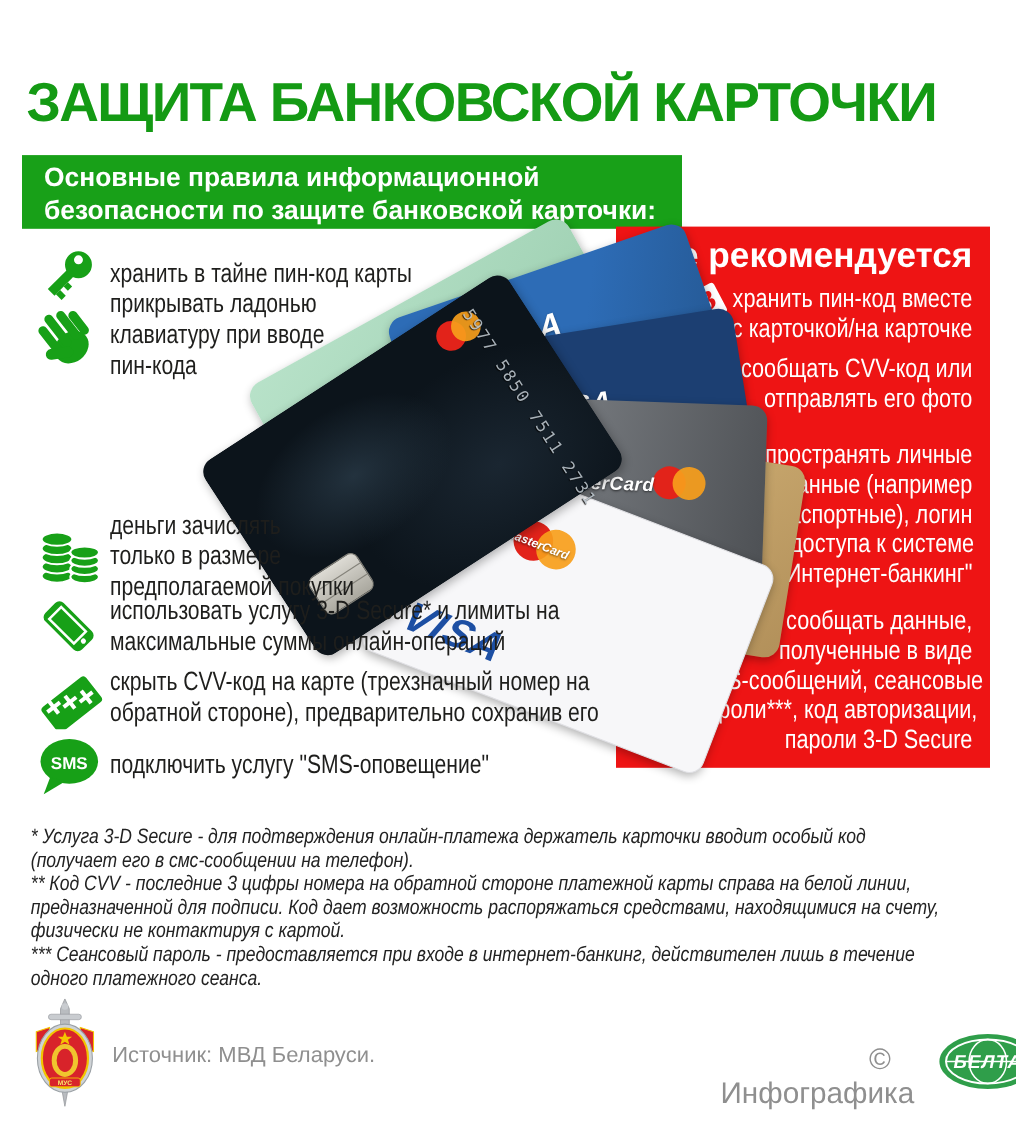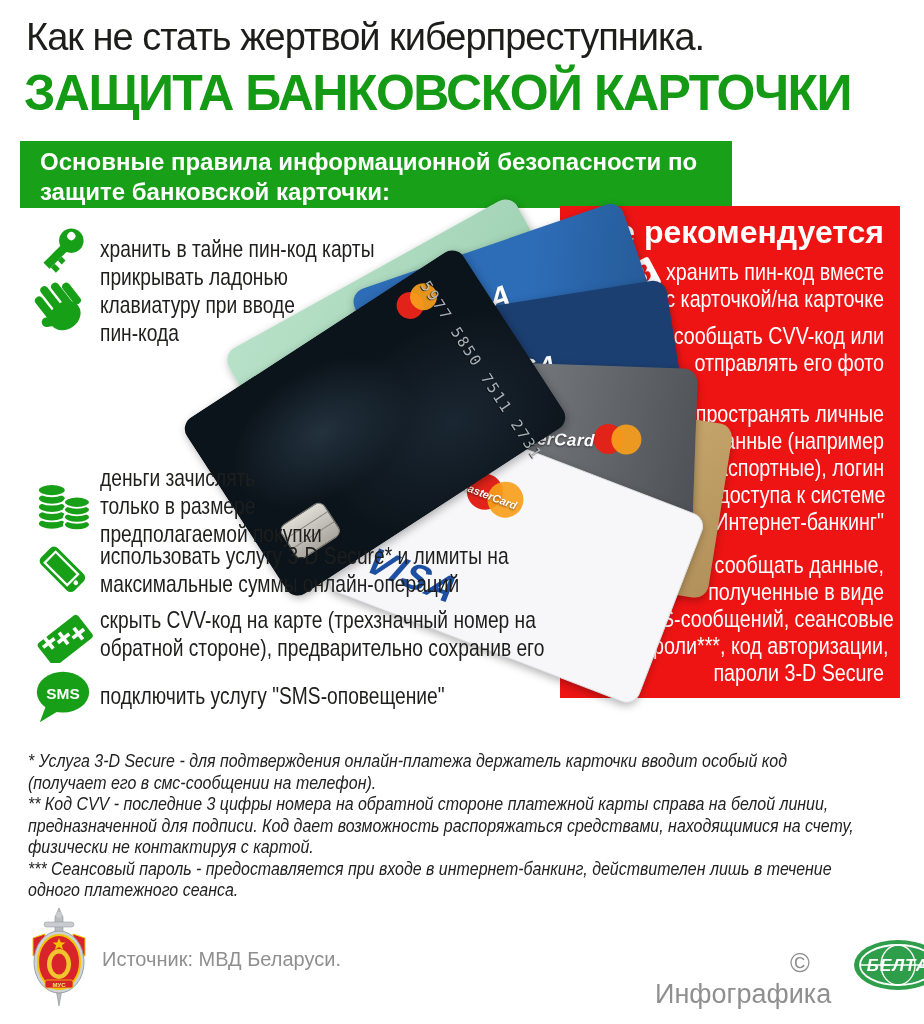--- a/index.html
+++ b/index.html
@@ -6,21 +6,21 @@
   html,body{margin:0;padding:0;background:#ffffff;}
   #poster{
     position:relative; width:924px; height:1024px; background:#fff; overflow:hidden;
     font-family:"Liberation Sans", sans-serif; color:#1e1e1c;
   }
   
   .title1{position:absolute; left:26px; top:16px; font-size:38px; font-weight:500;
           color:#1d1d1b; letter-spacing:-1px; white-space:nowrap;}
   .title2{position:absolute; left:24px; top:64px; font-size:50px; font-weight:700;
           color:#149a14; letter-spacing:-1.5px; white-space:nowrap;}
-  .banner{position:absolute; left:20px; top:141px; width:712px; height:67px;
+  .banner{position:absolute; left:20px; top:141px; width:600px; height:67px;
           background:#18a018; color:#fff; font-weight:700; font-size:24px; line-height:30px;
           padding:6px 0 0 20px; box-sizing:border-box;}
   
   .do-item{position:absolute; left:26px; display:flex; align-items:center; z-index:6;}
   .do-item .ic{flex:0 0 74px; display:flex; align-items:center; justify-content:center;}
   .do-item .txt{font-size:24px; line-height:28px; font-weight:500; color:#1e1e1c;
                 transform:scaleX(.8); transform-origin:0 50%;}
   .ln{white-space:nowrap;}
   .do-i1{top:218px; height:62px;}
   .do-i2{top:260px; height:90px;}
@@ -101,21 +101,20 @@
   .credit{position:absolute; left:655px; top:948px; width:155px; text-align:right;
           font-size:27px; color:#8f8f8f;}
   .emblem{position:absolute; left:28px; top:908px;}
   .belta{position:absolute; left:852px; top:938px;}
 </style>
 </head>
 <body>
 
 <div id="poster">
 
-  <div class="title1">Как не стать жертвой киберпреступника.</div>
   <div class="title2">ЗАЩИТА БАНКОВСКОЙ КАРТОЧКИ</div>
   <div class="banner">Основные правила информационной безопасности по защите банковской карточки:</div>
 
   <div class="do-item do-i1">
     <div class="ic">
       <svg width="58" height="58" viewBox="0 0 64 64">
         <g fill="#17a017" transform="rotate(-45 32 32)">
           <circle cx="45" cy="32" r="13.5"></circle>
           <circle cx="48.5" cy="28.5" r="4.5" fill="#fff"></circle>
           <rect x="6" y="27.5" width="30" height="9.5"></rect>

